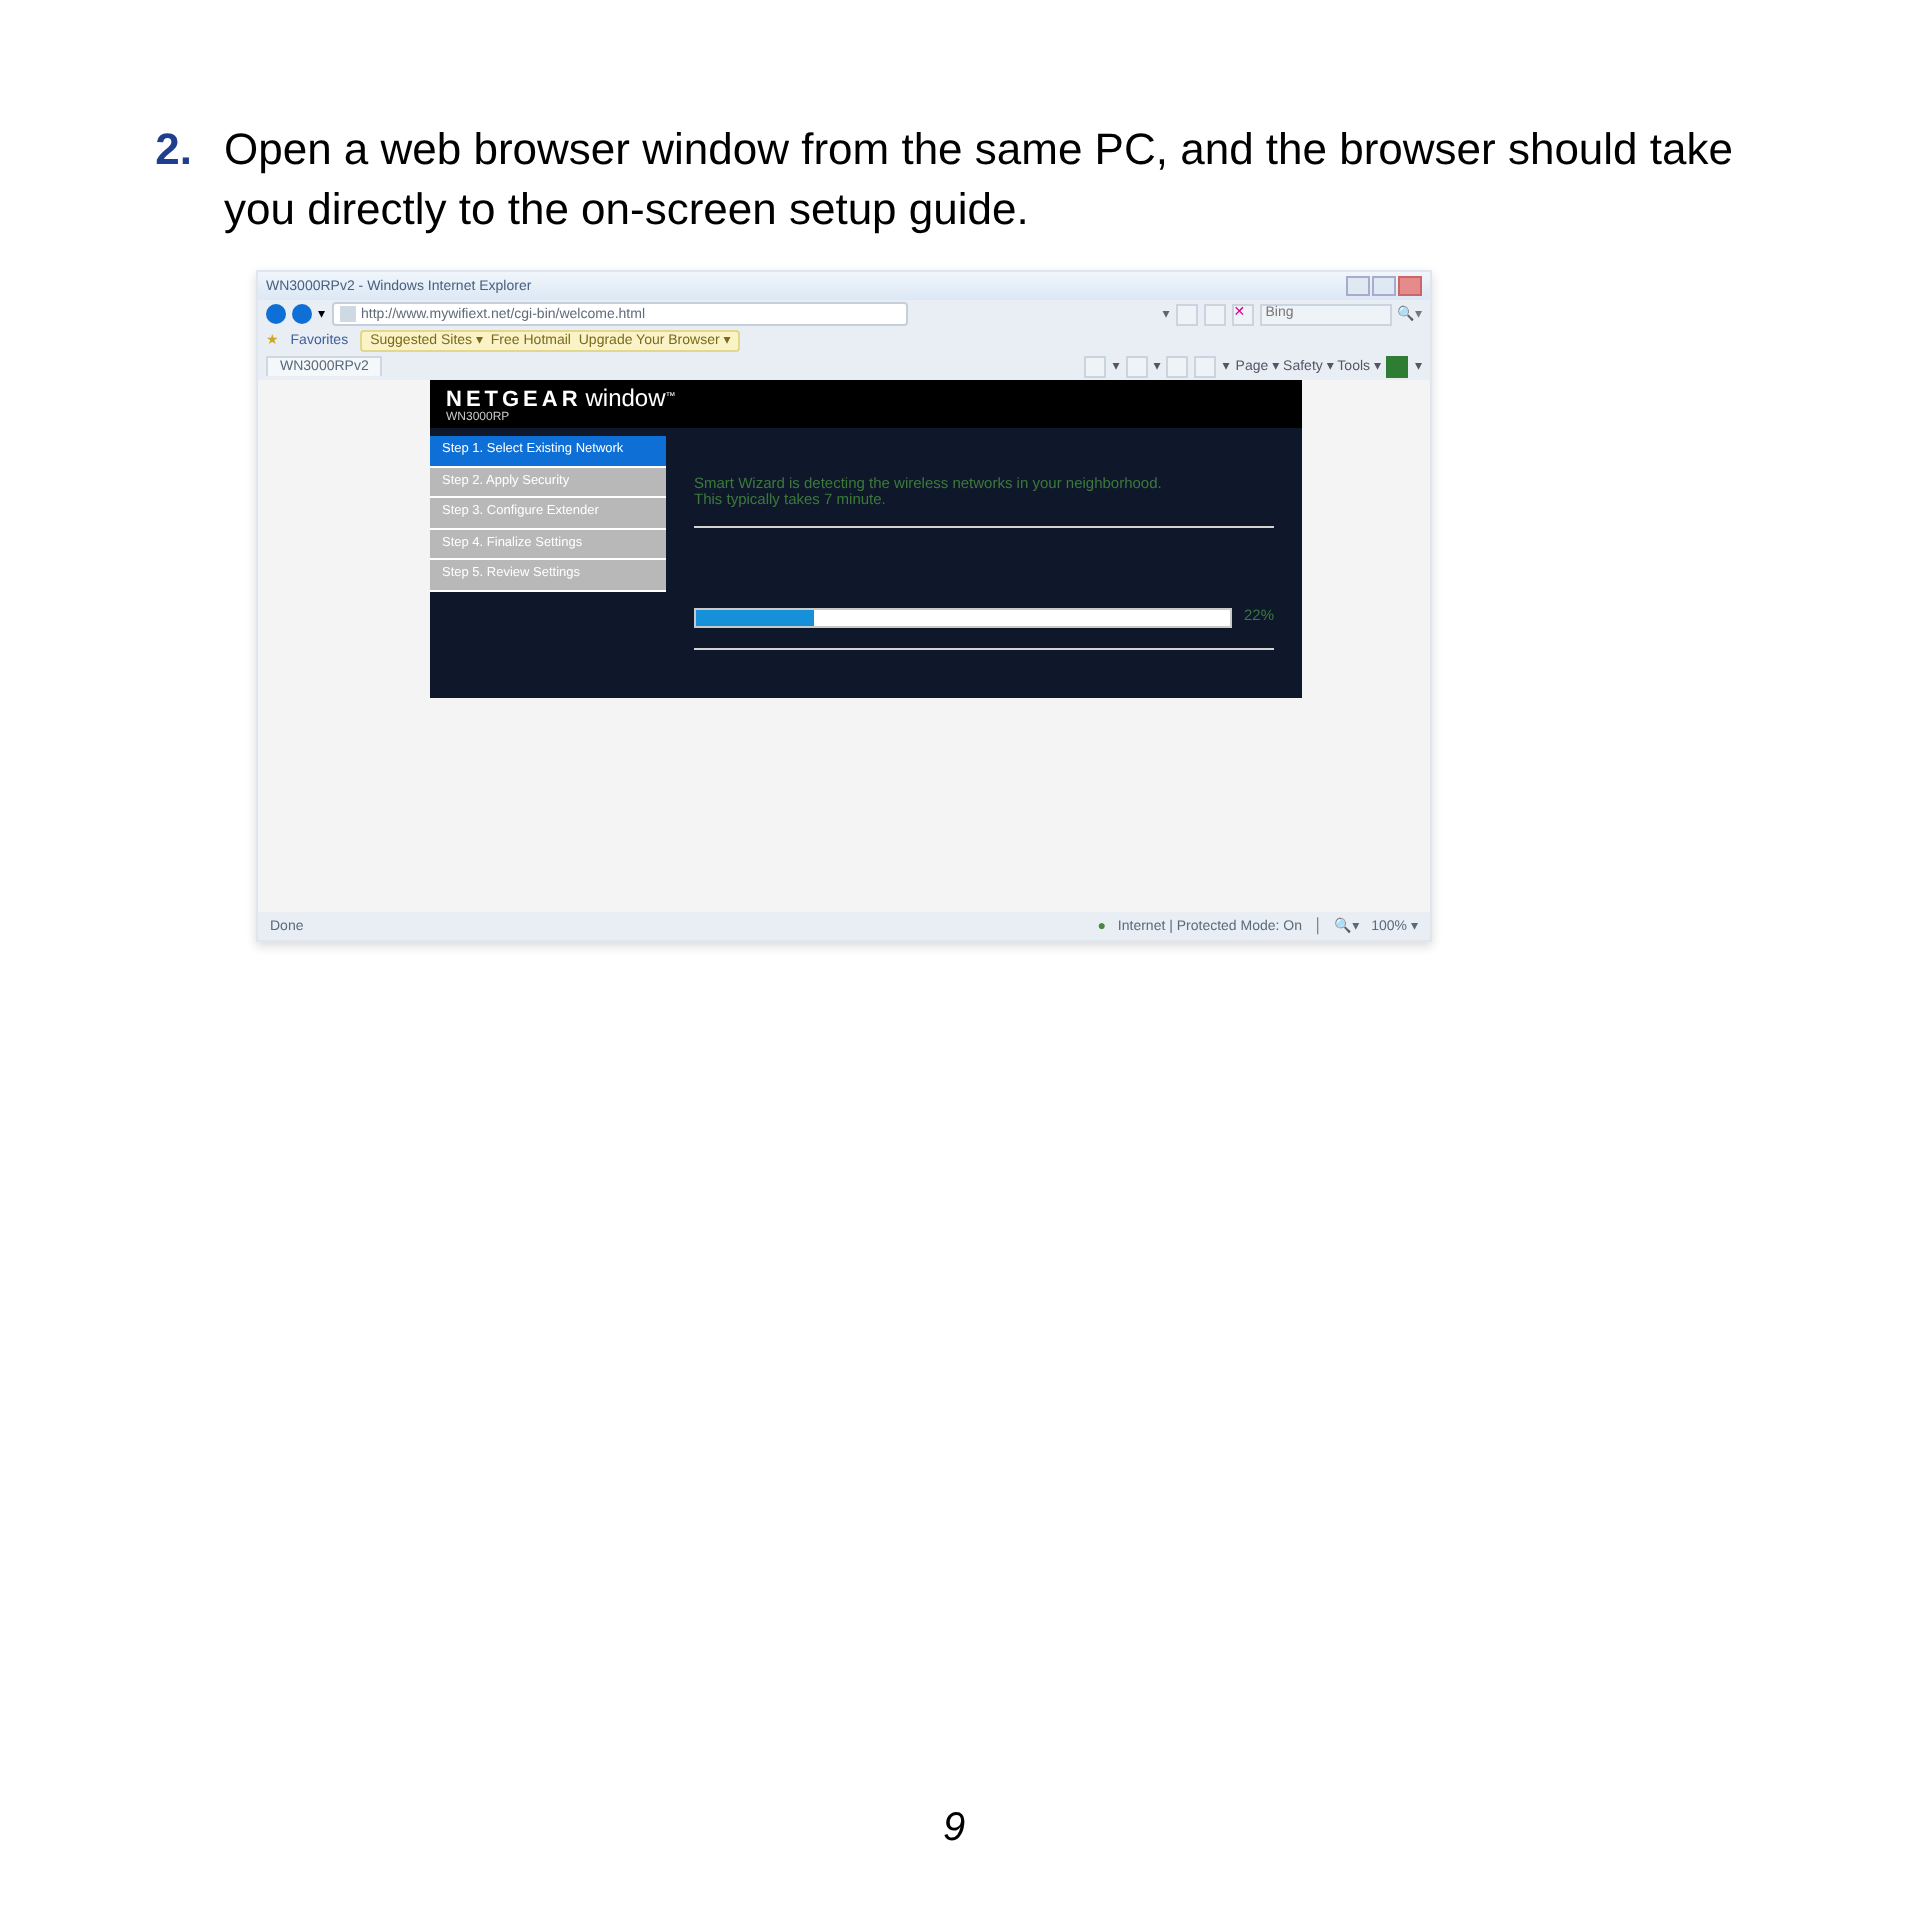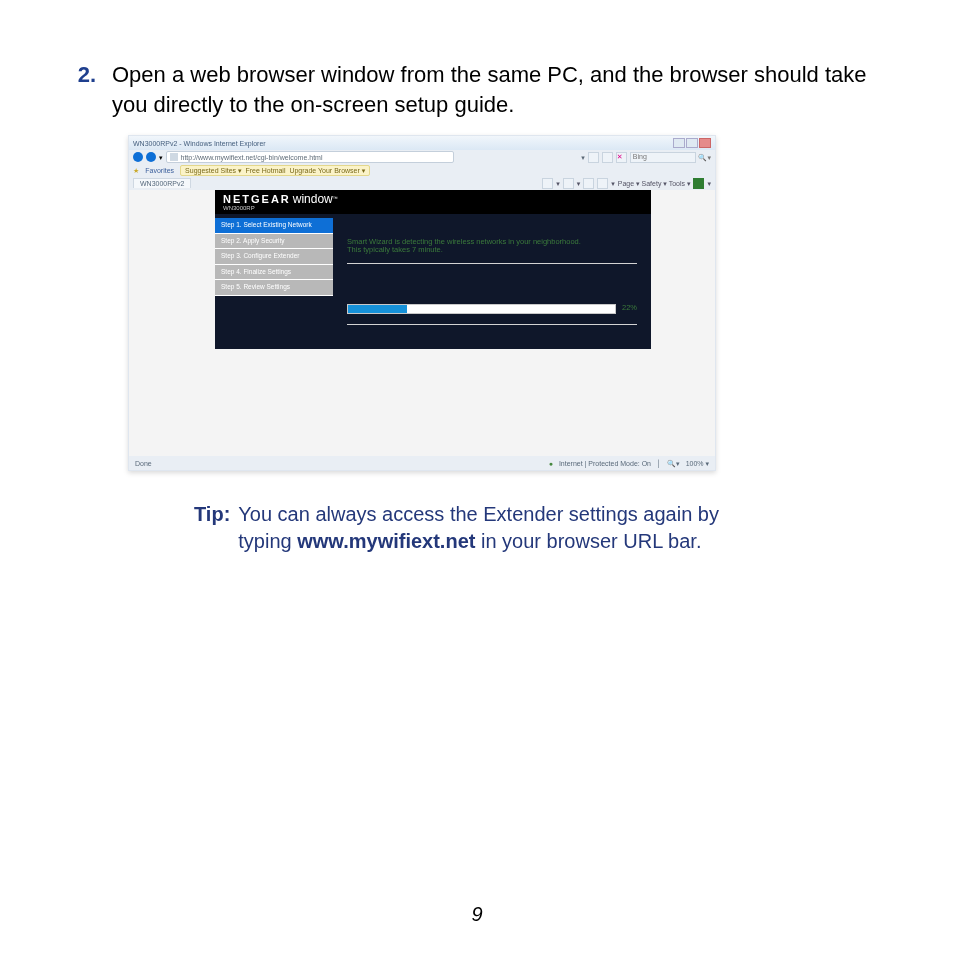--- a/index.html
+++ b/index.html
@@ -158,21 +158,15 @@
       <div class="right">
         <span class="globe">●</span>
         <span>Internet | Protected Mode: On</span>
         <span>│</span>
         <span>🔍▾</span>
         <span>100%  ▾</span>
       </div>
     </div>
   </div>
 
-  <div class="tip">
-    <span class="tip-label">Tip:</span>
-    <span>
-      <span>You can always access the Extender settings again by typing </span><span class="tip-url">www.mywifiext.net</span><span> in your browser URL bar.</span>
-    </span>
-  </div>
 
   <div class="pagenum">9</div>
 </div>
 
 </body></html>

